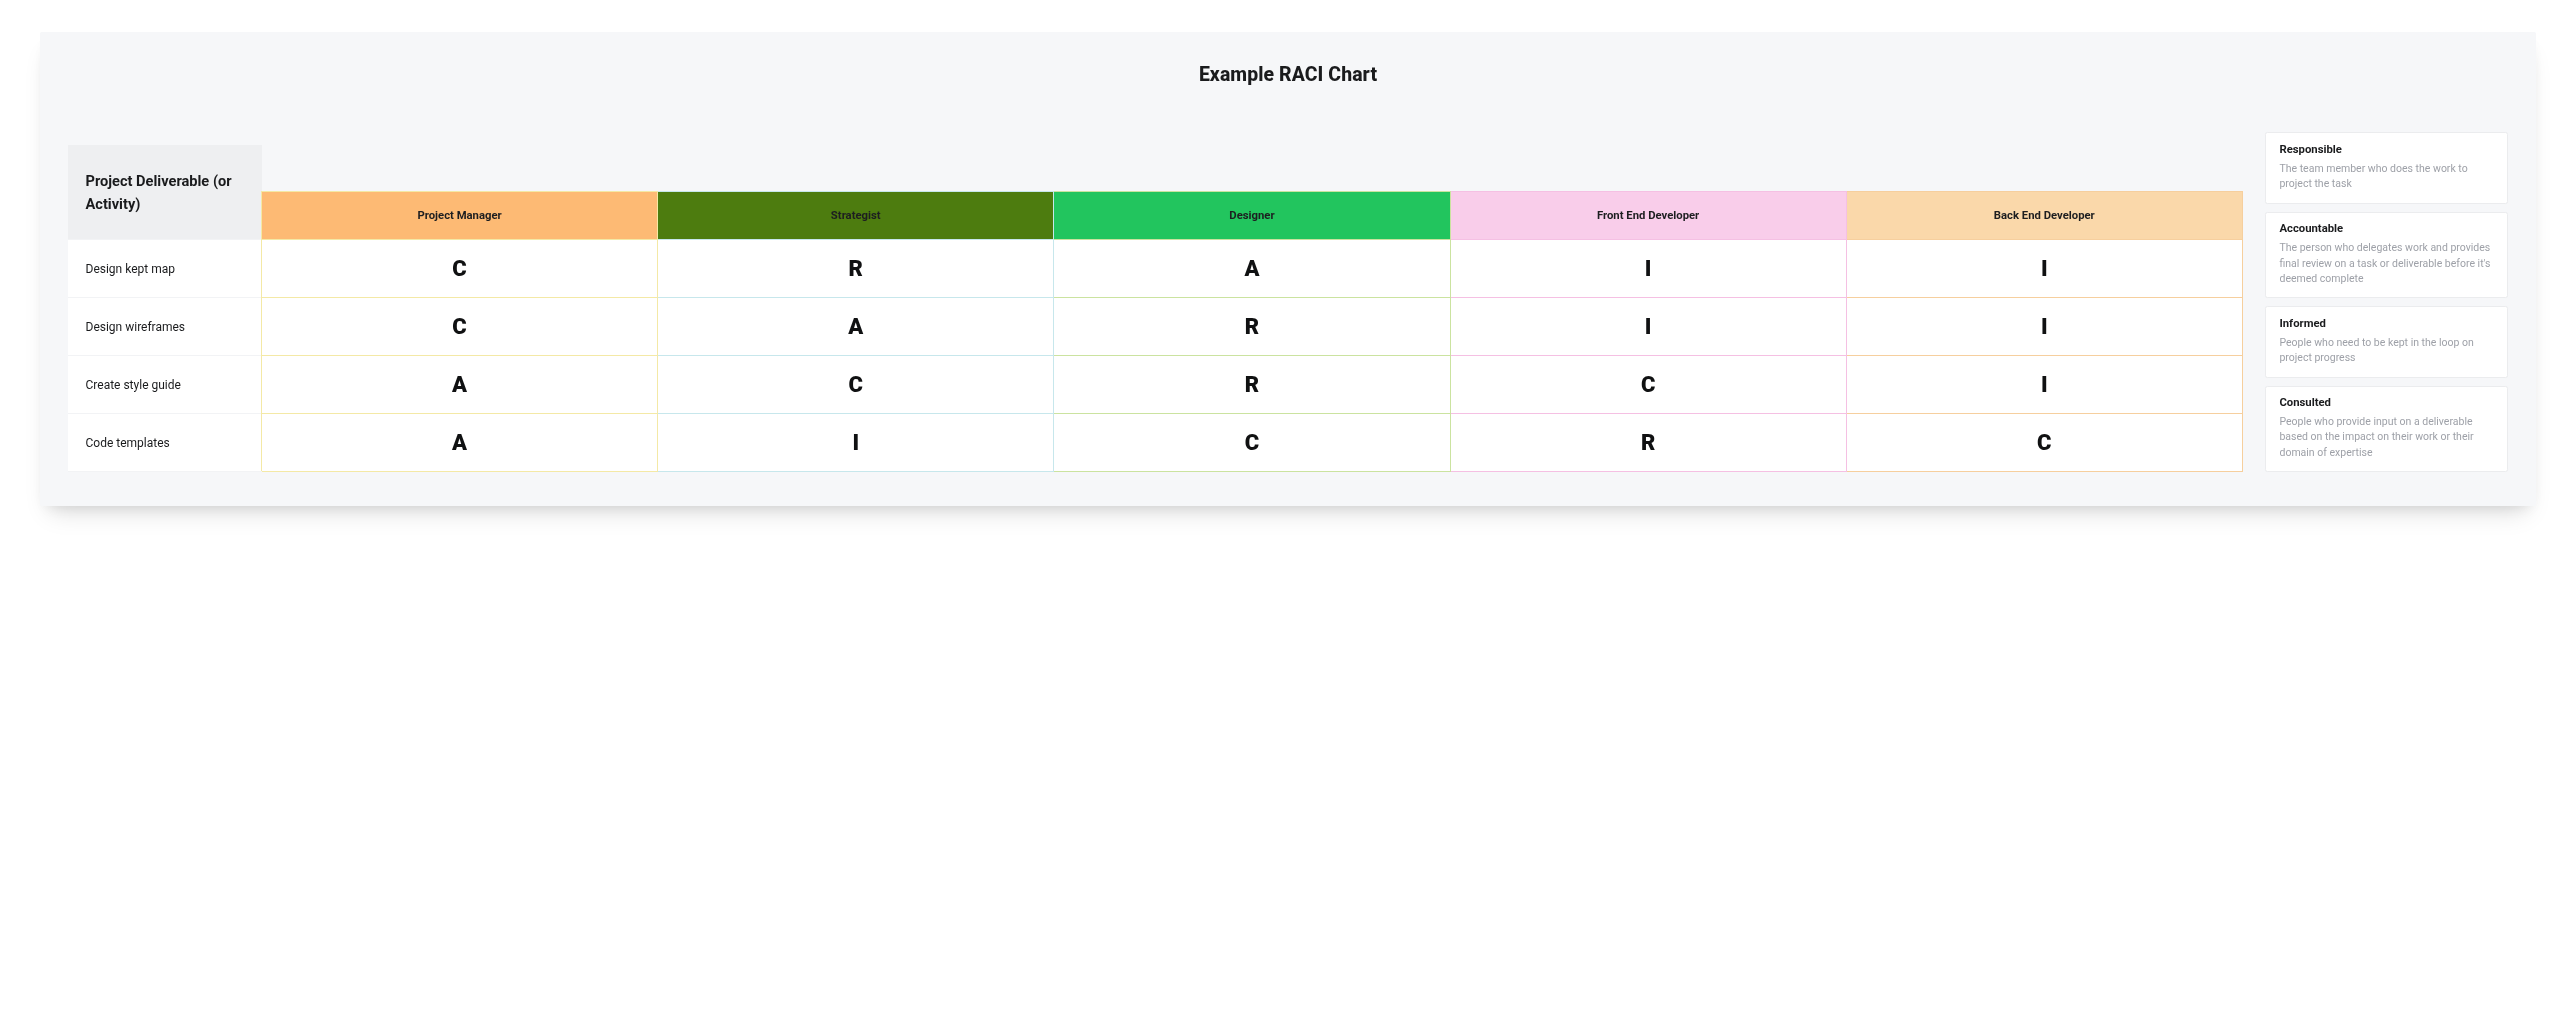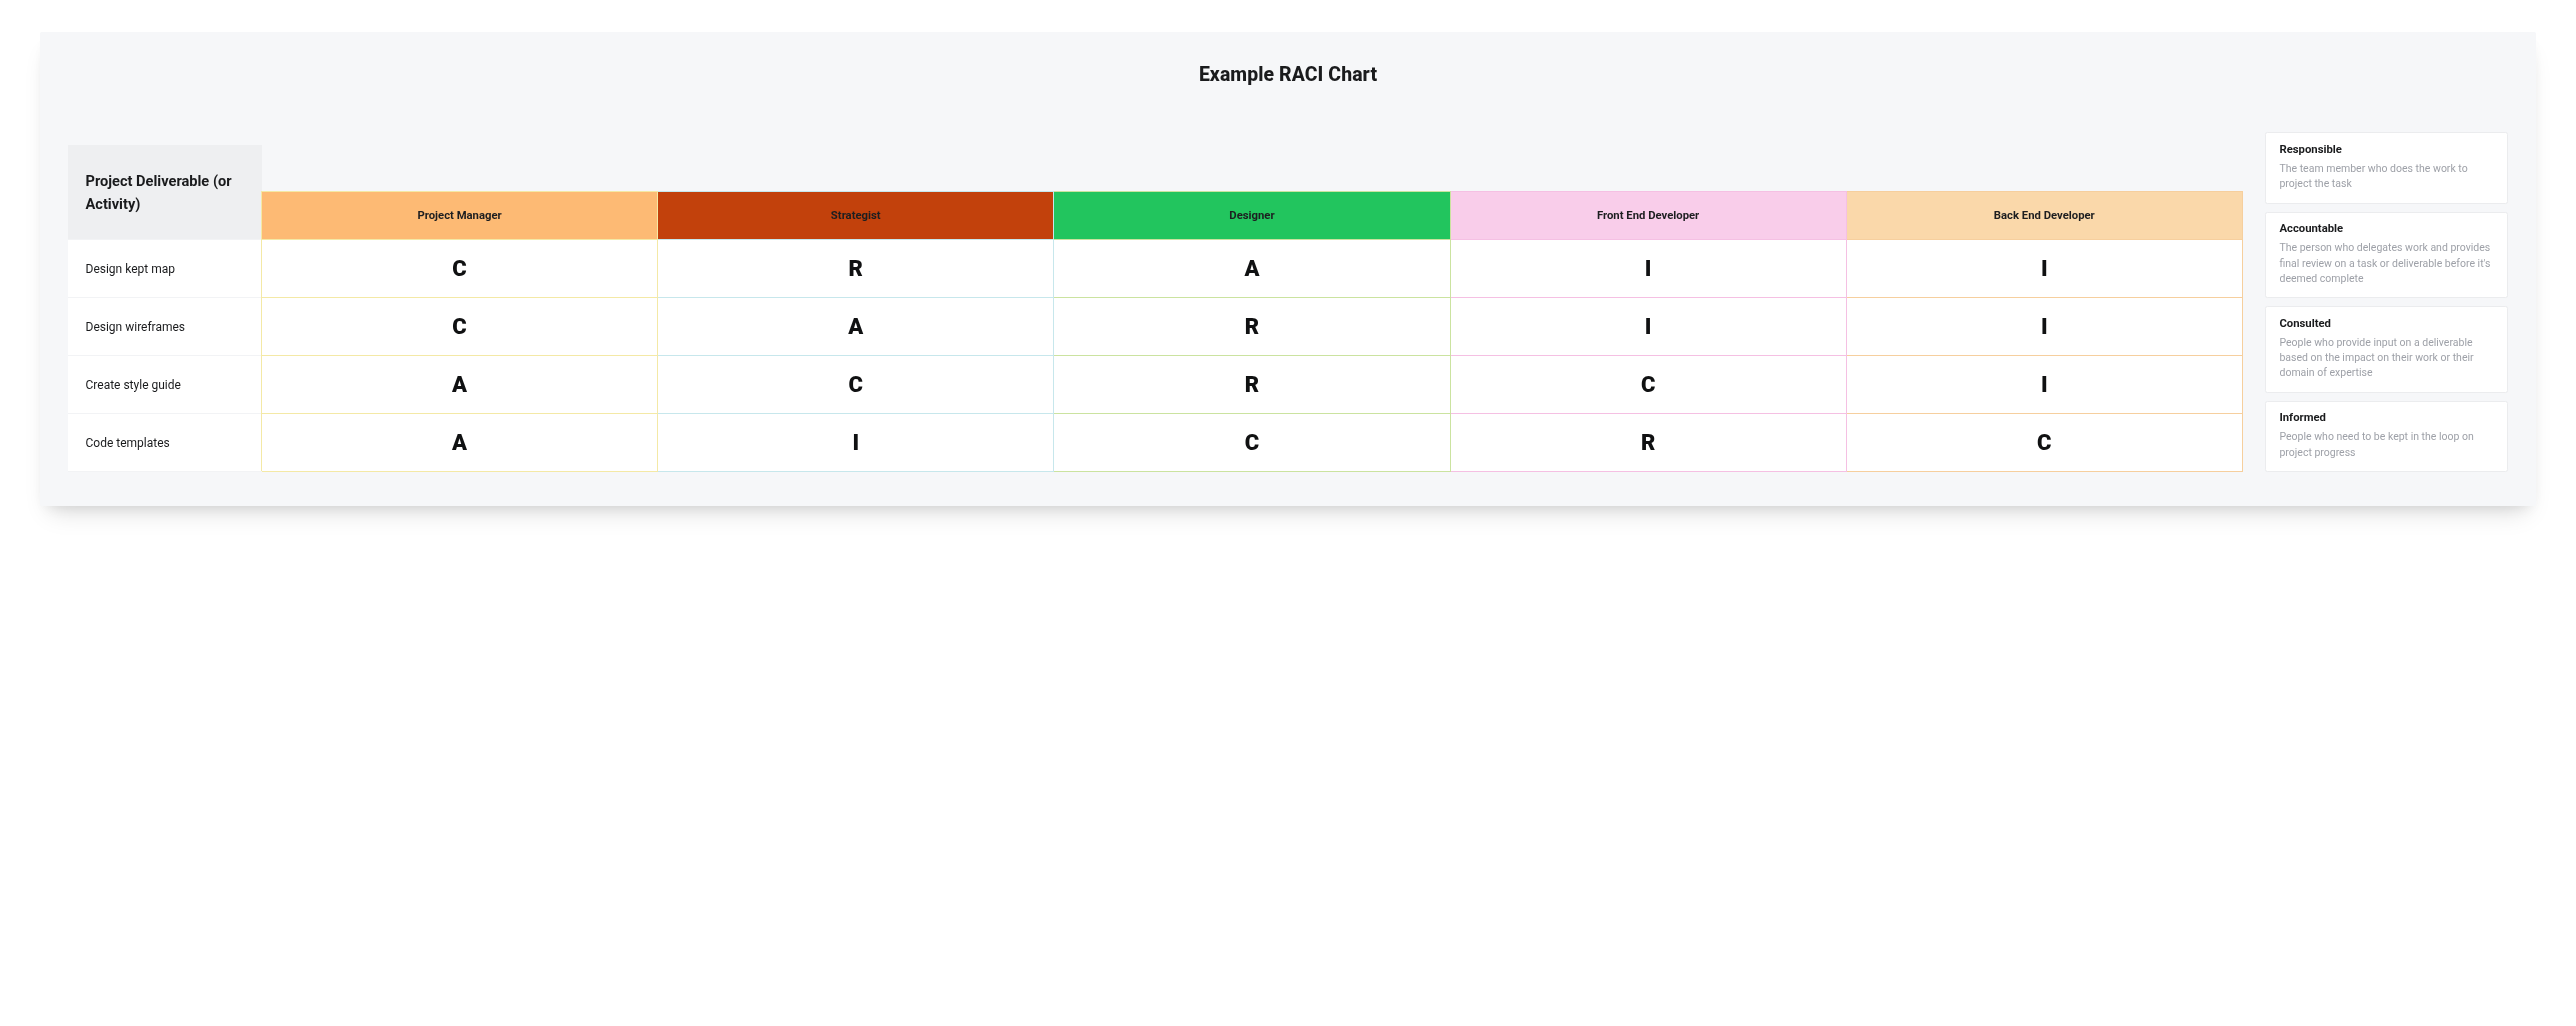--- a/index.html
+++ b/index.html
@@ -78,21 +78,21 @@
     text-align: center;
     height: 58px;
     border: 0.8px solid;
   }
   .c-yellow { border-color: #f4e9a6 !important; }
   .c-blue   { border-color: #c7e7ec !important; }
   .c-green  { border-color: #cbe3a0 !important; }
   .c-pink   { border-color: #f5c0e3 !important; }
   .c-orange { border-color: #f6cf9e !important; }
   th.role.c-yellow { background: #fdba74; }
-  th.role.c-blue   { background: #c2410c; }
+  th.role.c-blue   { background: #4d7c0f; }
   th.role.c-green  { background: #22c55e; }
   th.role.c-pink   { background: #f9cdea; }
   th.role.c-orange { background: #fad8aa; }
 
   .legend {
     width: 243px;
     flex: 0 0 243px;
     display: flex;
     flex-direction: column;
     gap: 8px;
@@ -187,24 +187,24 @@
     <div class="legend" id="legend">
         <div class="legend-item">
           <div class="legend-term">Responsible</div>
           <div class="legend-def">The team member who does the work to project the task</div>
         </div>
         <div class="legend-item">
           <div class="legend-term">Accountable</div>
           <div class="legend-def">The person who delegates work and provides final review on a task or deliverable before it's deemed complete</div>
         </div>
         <div class="legend-item">
+          <div class="legend-term">Informed</div>
+          <div class="legend-def">People who need to be kept in the loop on project progress</div>
+        </div>
+        <div class="legend-item">
           <div class="legend-term">Consulted</div>
           <div class="legend-def">People who provide input on a deliverable based on the impact on their work or their domain of expertise</div>
         </div>
-        <div class="legend-item">
-          <div class="legend-term">Informed</div>
-          <div class="legend-def">People who need to be kept in the loop on project progress</div>
-        </div>
       </div>
 
   </div>
 </div>
 
 
 </body></html>

